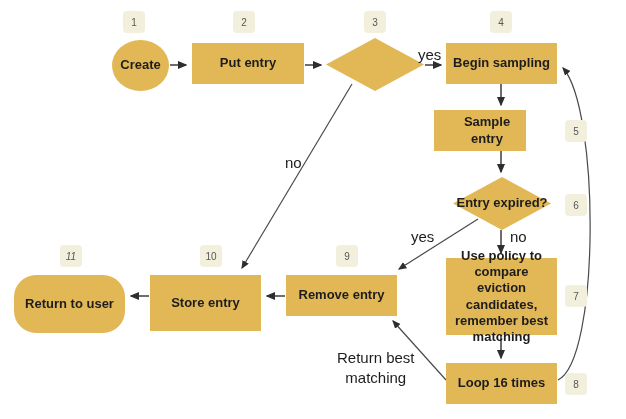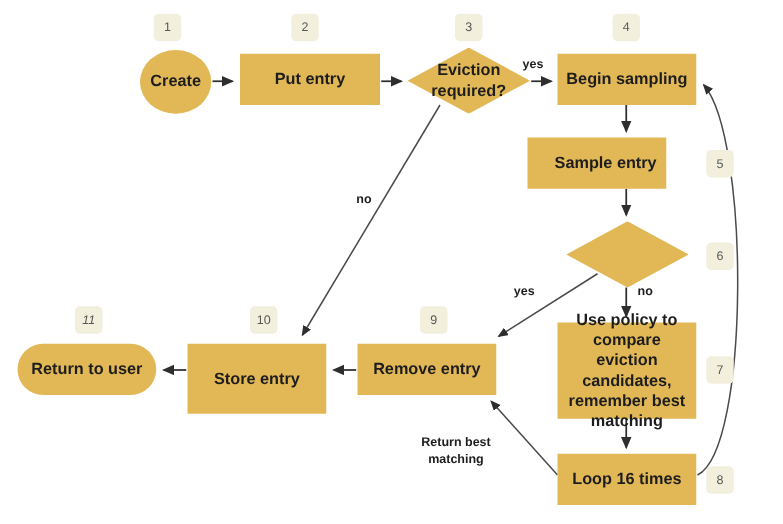--- a/index.html
+++ b/index.html
@@ -63,23 +63,23 @@
     font-weight: normal;
     width: 22px;
     height: 22px;
     border-radius: 4px;
     display: flex;
     align-items: center;
     justify-content: center;
   }
   .edge-label {
     position: absolute;
-    font-size: 10px;
+    font-size: 15px;
     color: #1d1d1d;
-    font-weight: bold;
+    font-weight: normal;
     white-space: pre-line;
     line-height: 1.3;
   }
 </style>
 </head>
 <body>
 
 <svg id="flow-canvas" viewBox="0 0 626 419" xmlns="http://www.w3.org/2000/svg">
   <defs>
     <marker id="arrowhead" markerWidth="7" markerHeight="7" refX="6" refY="3" orient="auto" markerUnits="strokeWidth">
@@ -117,53 +117,53 @@
 <div class="node circle" style="left:112px; top:40px; width:57px; height:51px;">
   <span>Create</span>
 </div>
 
 <div class="node rect" style="left:192px; top:43px; width:112px; height:41px;">
   <span>Put entry</span>
 </div>
 
 <div class="node diamond" style="left:326px; top:38px; width:98px; height:53px;">
   <span class="diamond-shape"></span>
-  <span class="diamond-label">Eviction
-required?</span>
 </div>
 
 <div class="node rect" style="left:446px; top:43px; width:111px; height:41px;">
   <span>Begin sampling</span>
 </div>
 
-<div class="node rect" style="left:422px; top:110px; width:111px; height:41px;padding-left:18px;">
+<div class="node rect" style="left:434px; top:110px; width:92px; height:41px;padding-left:18px;">
   <span>Sample entry</span>
 </div>
 
 <div class="node diamond" style="left:453px; top:177px; width:98px; height:53px;">
   <span class="diamond-shape"></span>
+  <span class="diamond-label">Entry
+expired?</span>
 </div>
 
 <div class="node rect" style="left:446px; top:258px; width:111px; height:77px;">
   <span>Use policy to compare eviction candidates, remember best matching</span>
 </div>
 
 <div class="node rect" style="left:446px; top:363px; width:111px; height:41px;">
   <span>Loop 16 times</span>
 </div>
 
 <div class="node rect" style="left:286px; top:275px; width:111px; height:41px;">
   <span>Remove entry</span>
 </div>
 
 <div class="node rect" style="left:150px; top:275px; width:111px; height:56px;">
   <span>Store entry</span>
 </div>
 
-<div class="node stadium" style="left:14px; top:275px; width:111px; height:41px;">
+<div class="node stadium" style="left:14px; top:275px; width:111px; height:58px;">
   <span>Return to user</span>
 </div>
 
 <div class="badge" style="left:123px; top:11px;">1</div>
 <div class="badge" style="left:233px; top:11px;">2</div>
 <div class="badge" style="left:364px; top:11px;">3</div>
 <div class="badge" style="left:490px; top:11px;">4</div>
 <div class="badge" style="left:565px; top:120px;">5</div>
 <div class="badge" style="left:565px; top:194px;">6</div>
 <div class="badge" style="left:565px; top:285px;">7</div>

